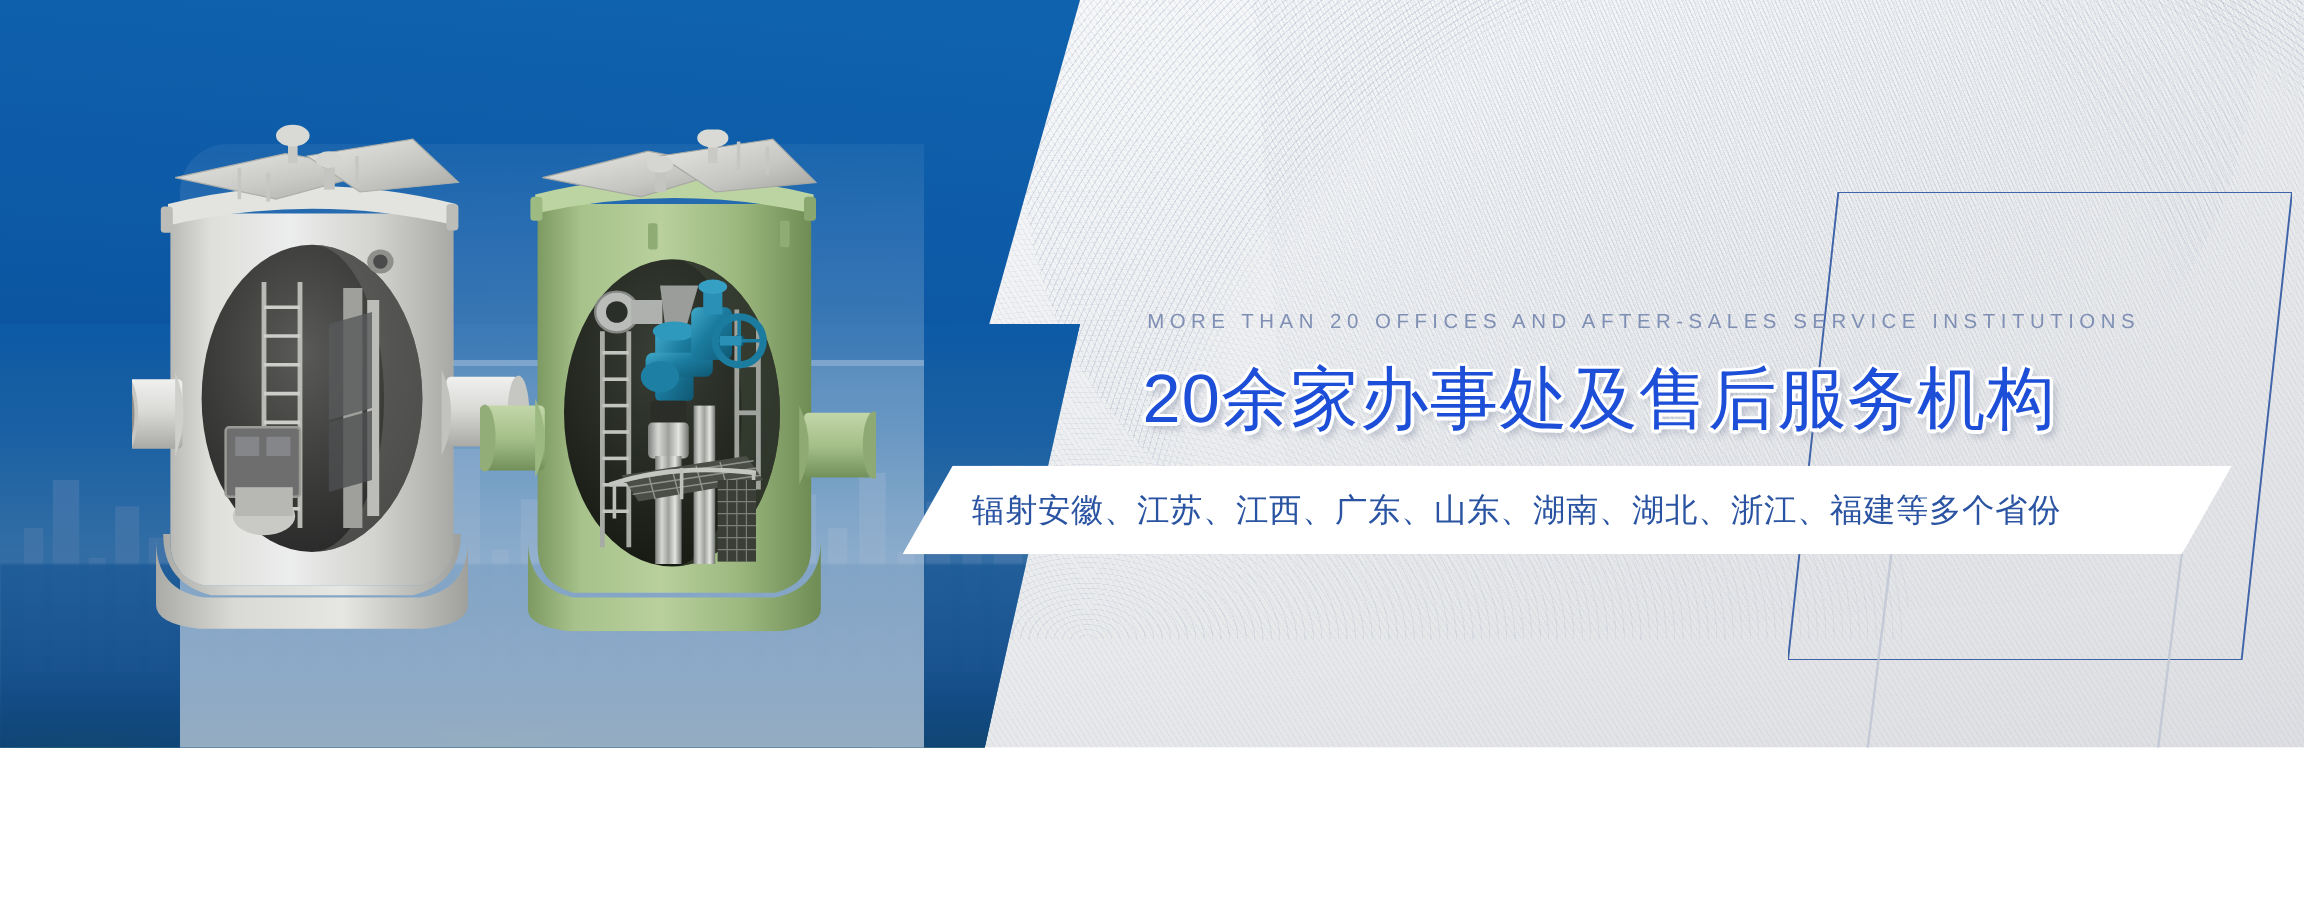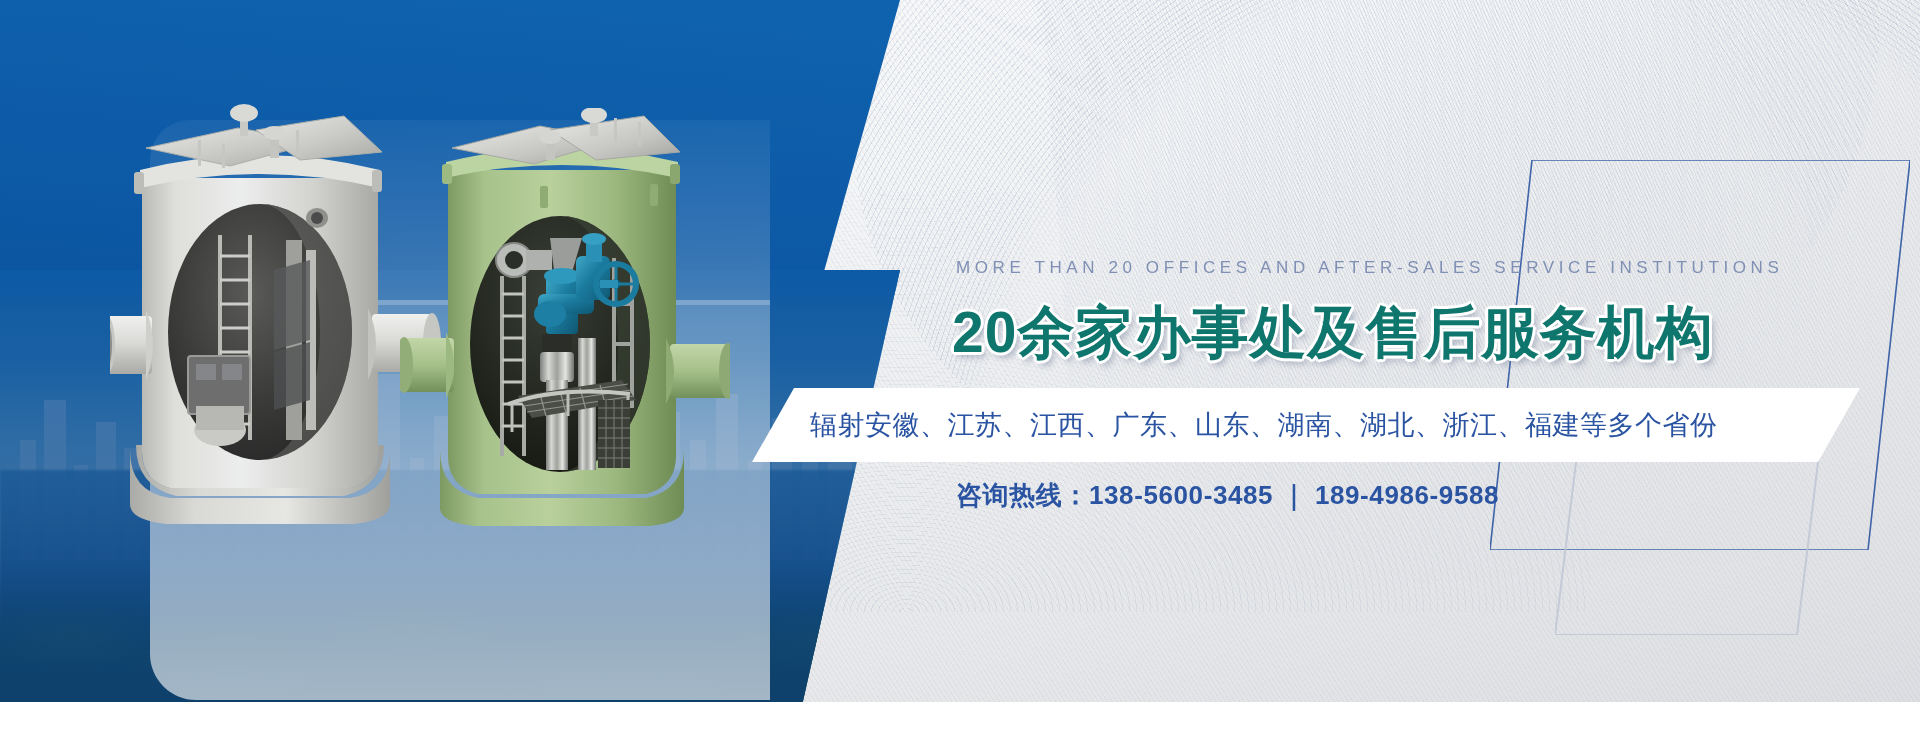--- a/index.html
+++ b/index.html
@@ -1,19 +1,19 @@
 <!DOCTYPE html>
 <html><head>
 <meta charset="utf-8">
 <style>
   * { margin:0; padding:0; box-sizing:border-box; }
   html,body { width:1920px; height:750px; overflow:hidden; background:#fff;
     font-family:"Liberation Sans","DejaVu Sans",sans-serif; }
 
-  #banner { position:relative; width:1920px; height:702px; overflow:hidden; }
+  #banner { position:relative; width:1920px; height:623px; overflow:hidden; }
 
   
   .light-base{
     position:absolute; inset:0;
     background:
       linear-gradient(160deg,#fdfdfe 0%, #f4f5f7 35%, #e9eaec 65%, #dddee1 100%);
   }
   
   .hatch{
     position:absolute; inset:0;
@@ -107,22 +107,22 @@
   .product{ position:absolute; }
 
   
   .eng-line{
     position:absolute; left:956px; top:258px;
     font-size:17px; letter-spacing:4.6px; font-weight:400;
     color:#7f90b4; white-space:nowrap;
   }
   .headline{
     position:absolute; left:952px; top:295px;
-    font-size:57px; font-weight:bold; letter-spacing:1px;
-    color:#0f766e; white-space:nowrap;
+    font-size:57px; font-weight:normal; letter-spacing:1px;
+    color:#1d4ed8; white-space:nowrap;
     text-shadow:
       -2px -2px 0 #ffffff,  2px -2px 0 #ffffff,
       -2px  2px 0 #ffffff,  2px  2px 0 #ffffff,
        0px -3px 0 #ffffff,  0px  3px 0 #ffffff,
       -3px  0px 0 #ffffff,  3px  0px 0 #ffffff,
        4px 5px 6px rgba(90,105,135,.45);
   }
   .white-bar{
     position:absolute; left:752px; top:388px; width:1108px; height:74px;
     background:#ffffff;
@@ -455,15 +455,14 @@
     <rect x="250" y="76" width="8" height="22" rx="2" fill="#8fac74"></rect>
   </svg>
 
   <div class="eng-line">MORE THAN 20 OFFICES AND AFTER-SALES SERVICE INSTITUTIONS</div>
 
   <div class="headline">20余家办事处及售后服务机构</div>
 
   <div class="white-bar"></div>
   <div class="bar-text">辐射安徽、江苏、江西、广东、山东、湖南、湖北、浙江、福建等多个省份</div>
 
-  <div class="phone">咨询热线：138-5600-3485 ｜ 189-4986-9588</div>
 
 </div>
 
 </body></html>

